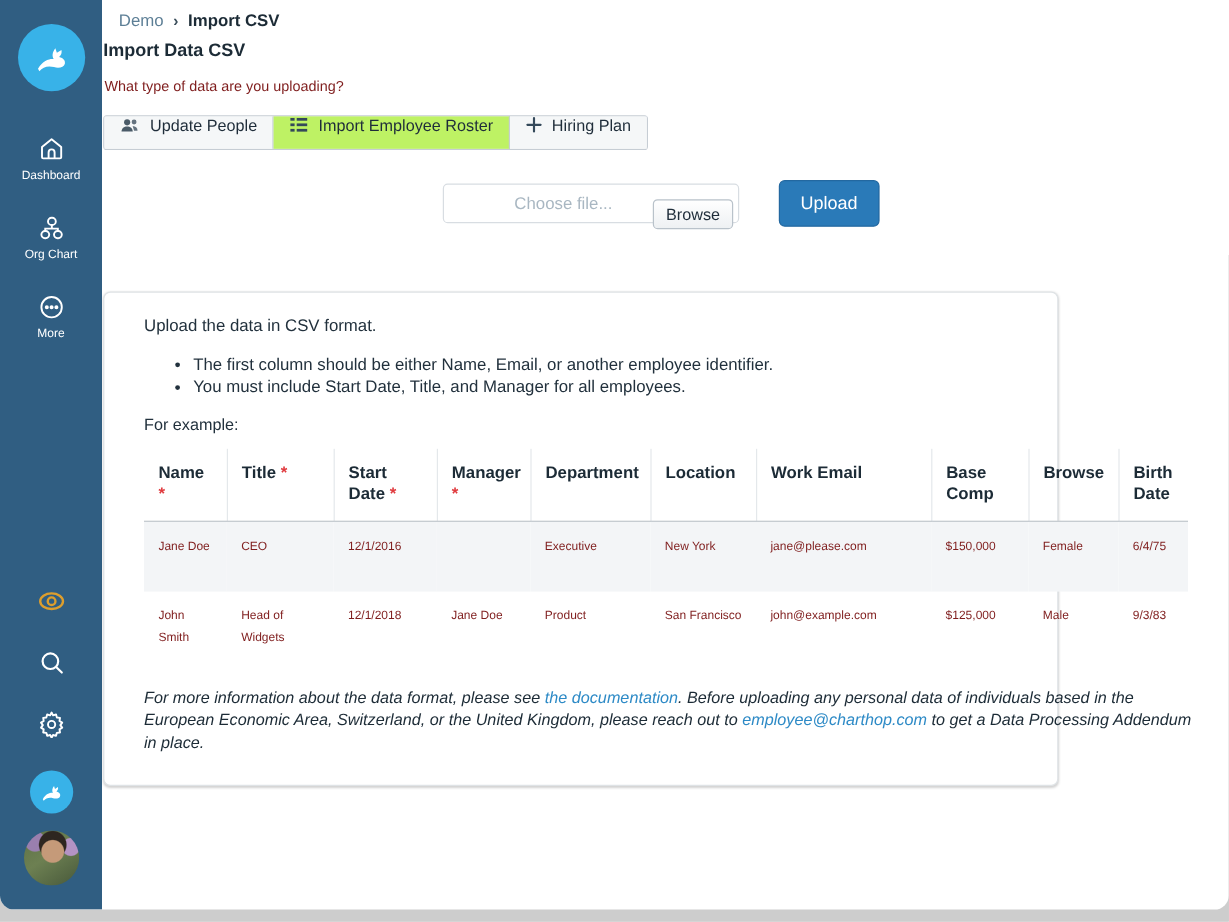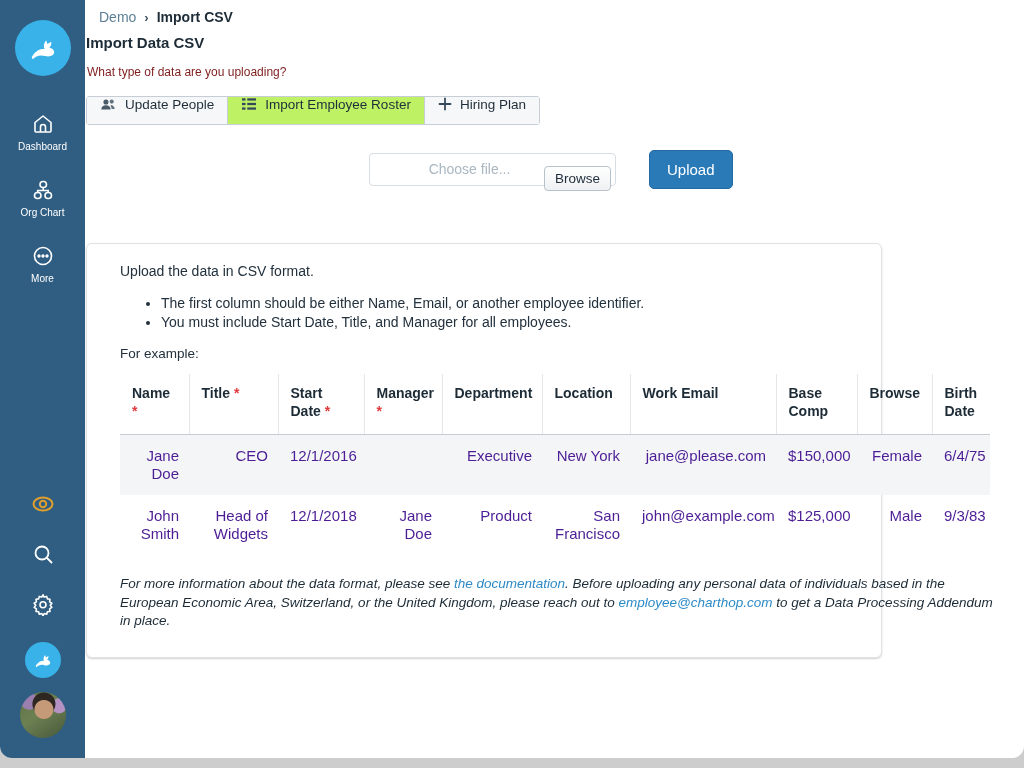--- a/index.html
+++ b/index.html
@@ -86,22 +86,22 @@
   
   table { margin-top:13px; width:870px; border-collapse:collapse; table-layout:fixed; }
   th {
     text-align:left; vertical-align:top; font-size:14px; font-weight:bold; color:#1C2B36;
     padding:10px 10px 14px 12px; border-right:1px solid #E4E8EB; border-bottom:1px solid #C6CCD1;
     line-height:18px;
   }
   th:last-child { border-right:none; }
   .req { color:#E03A3E; font-weight:bold; }
   td {
-    vertical-align:top; font-size:15px; color:#4c1d95; padding:12px 10px 12px 12px;
-    line-height:18px; height:58px;text-align:right;
+    vertical-align:top; font-size:10px; color:#7f1d1d; padding:12px 10px 12px 12px;
+    line-height:18px; height:58px;
   }
   tbody tr:nth-child(odd) { background:#F3F5F7; }
   
   .footnote { margin-top:20px; width:880px; font-size:13.5px; font-style:italic; color:#1C2B36; line-height:18.5px; }
   .footnote a { color:#2D8AC6; text-decoration:none; cursor:pointer; }
 </style>
 </head>
 <body>
 
 <div class="app">

